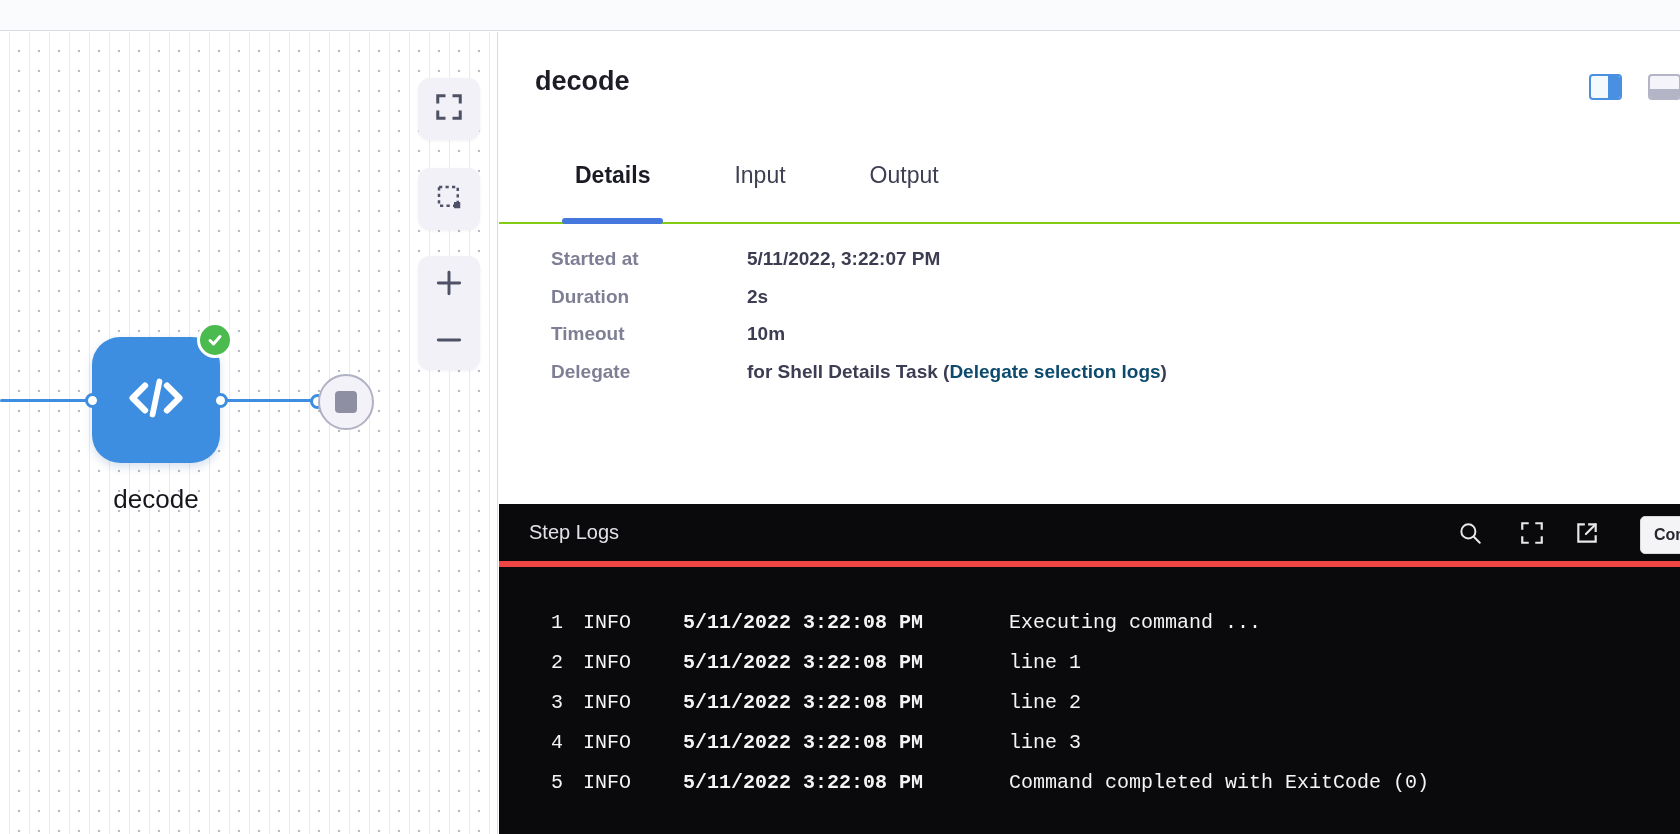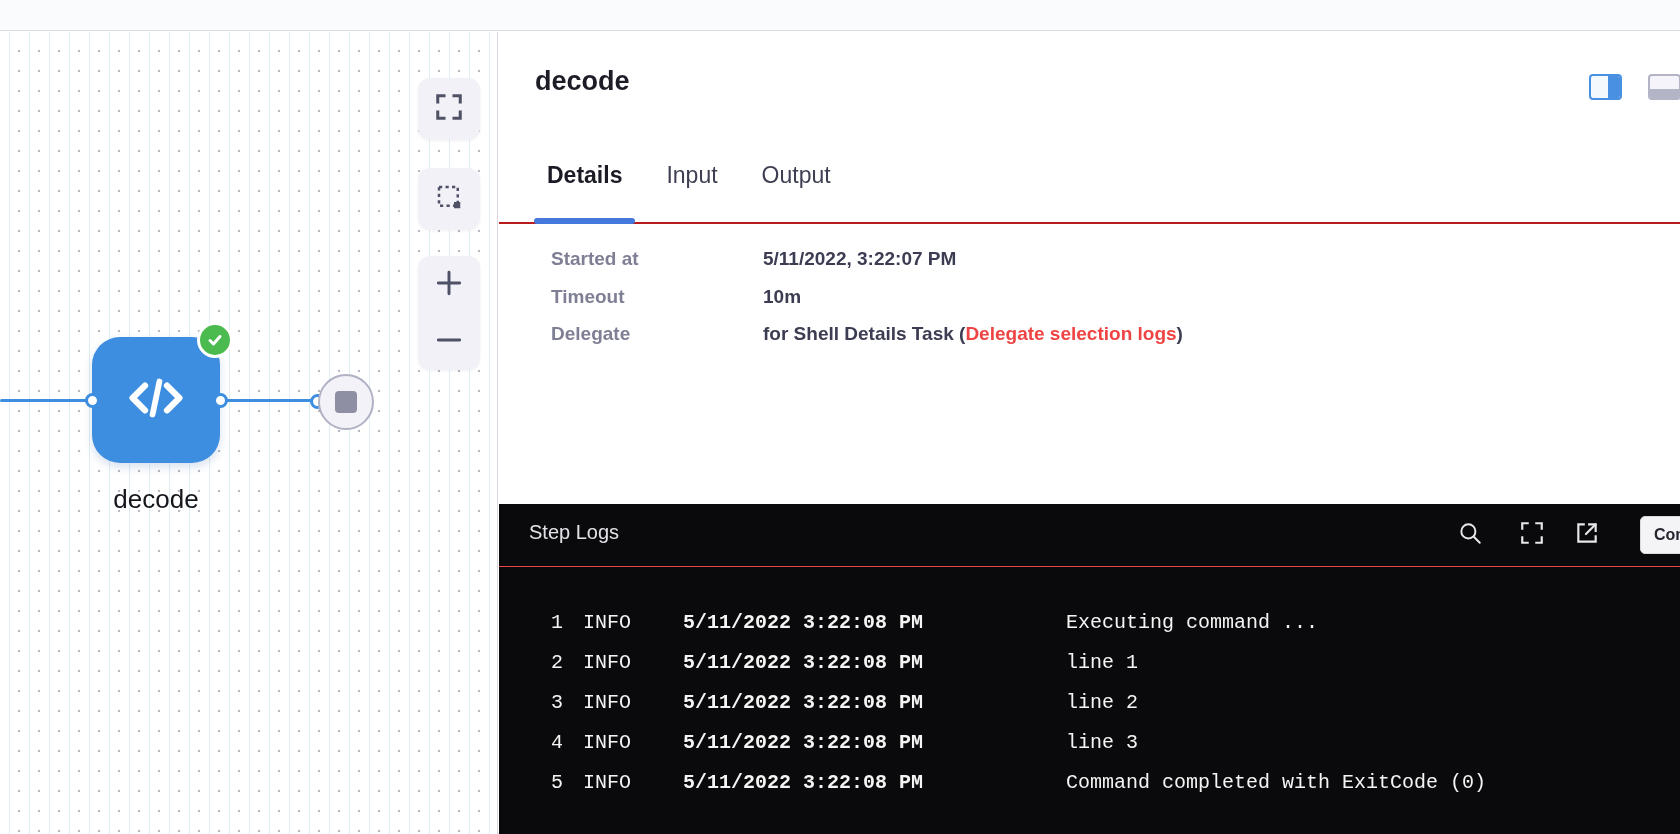--- a/index.html
+++ b/index.html
@@ -52,53 +52,53 @@
   .panel-title{position:absolute;left:36px;top:34px;font-size:27px;font-weight:700;color:#1d1d27;}
   .layout-toggle{position:absolute;top:42px;width:33px;height:26px;border-radius:4px;
     box-sizing:border-box;display:flex;overflow:hidden;}
   .layout-toggle.right-split{left:1090px;border:2.5px solid #4a90e2;background:#f4f9fd;}
   .layout-toggle.right-split .fill{margin-left:auto;width:40%;height:100%;background:#4a90e2;}
   .layout-toggle.bottom-split{left:1149px;border:2.5px solid #b3b4c6;background:#f4f4fa;
     flex-direction:column;}
   .layout-toggle.bottom-split .fill{margin-top:auto;width:100%;height:40%;background:#b3b4c6;}
 
   .tabs{position:absolute;left:0;right:0;top:116px;height:76px;box-sizing:border-box;
-    border-bottom:2px solid #b91c1c;padding-left:38px;display:flex;gap:24px;}
+    border-bottom:2px solid #84cc16;padding-left:66px;display:flex;gap:64px;}
   .tab{position:relative;font-size:23px;color:#3e3f52;font-weight:500;
     padding:14px 10px 0 10px;height:100%;box-sizing:border-box;}
   .tab.active{color:#1b1b26;font-weight:700;}
   .tab.active::after{content:"";position:absolute;left:-3px;right:-3px;bottom:-2px;
     height:6px;border-radius:4px;background:#4478dd;}
 
   .details{position:absolute;left:52px;top:216px;}
   .detail-row{display:flex;align-items:flex-start;height:37.5px;}
   .detail-label{width:196px;font-size:19px;font-weight:600;color:#7e7f94;}
-  .detail-value{font-size:19px;font-weight:700;color:#3c3d52;margin-left:16px;}
-  .detail-link{font-size:19px;font-weight:600;color:#ef4444;cursor:pointer;}
+  .detail-value{font-size:19px;font-weight:700;color:#3c3d52;}
+  .detail-link{font-size:19px;font-weight:600;color:#0c4a6e;cursor:pointer;}
 
   
   .console{position:absolute;left:0;top:472px;width:1181px;height:330px;
     background:#0a0a0c;overflow:hidden;}
-  .console-header{position:relative;height:63px;border-bottom:1px solid #ef4444;box-sizing:border-box;}
+  .console-header{position:relative;height:63px;border-bottom:6px solid #ef4444;box-sizing:border-box;}
   .console-title{position:absolute;left:30px;top:17px;font-size:20px;font-weight:500;color:#e2e2e8;}
   .ch-icon{position:absolute;top:16px;width:30px;height:30px;display:flex;
     align-items:center;justify-content:center;}
   .ch-icon.search{left:956px;} .ch-icon.fs{left:1018px;} .ch-icon.ext{left:1073px;}
   .console-btn{position:absolute;left:1141px;top:12px;height:38px;width:150px;
     background:#f4f4f6;border:1px solid #d9d9df;border-radius:5px;box-sizing:border-box;
     font-size:16px;font-weight:600;color:#26262e;display:flex;align-items:center;
     padding:0 13px;white-space:nowrap;overflow:hidden;}
   .log-body{position:relative;padding-top:36px;
     font-family:"Liberation Mono","DejaVu Sans Mono",monospace;font-size:20px;color:#f4f4f4;}
   .log-row{position:relative;height:40px;}
   .log-row span{position:absolute;top:8px;white-space:pre;}
   .log-ln{left:40px;width:24px;text-align:right;}
   .log-lvl{left:84px;}
   .log-time{left:184px;font-weight:bold;}
-  .log-msg{left:567px;}
+  .log-msg{left:510px;}
 </style>
 </head>
 <body>
 
 <div id="app">
 
   <div class="top-strip"></div>
 
   <div class="canvas">
 
@@ -184,20 +184,24 @@
       <div class="tab">Input</div>
       <div class="tab">Output</div>
     </div>
 
     <div class="details">
       <div class="detail-row">
         <div class="detail-label">Started at</div>
         <div class="detail-value">5/11/2022, 3:22:07 PM</div>
       </div>
       <div class="detail-row">
+        <div class="detail-label">Duration</div>
+        <div class="detail-value">2s</div>
+      </div>
+      <div class="detail-row">
         <div class="detail-label">Timeout</div>
         <div class="detail-value">10m</div>
       </div>
       <div class="detail-row">
         <div class="detail-label">Delegate</div>
         <div class="detail-value"><span>for Shell Details Task (</span><span class="detail-link">Delegate selection logs</span><span>)</span></div>
       </div>
     </div>
 
     <div class="console">

